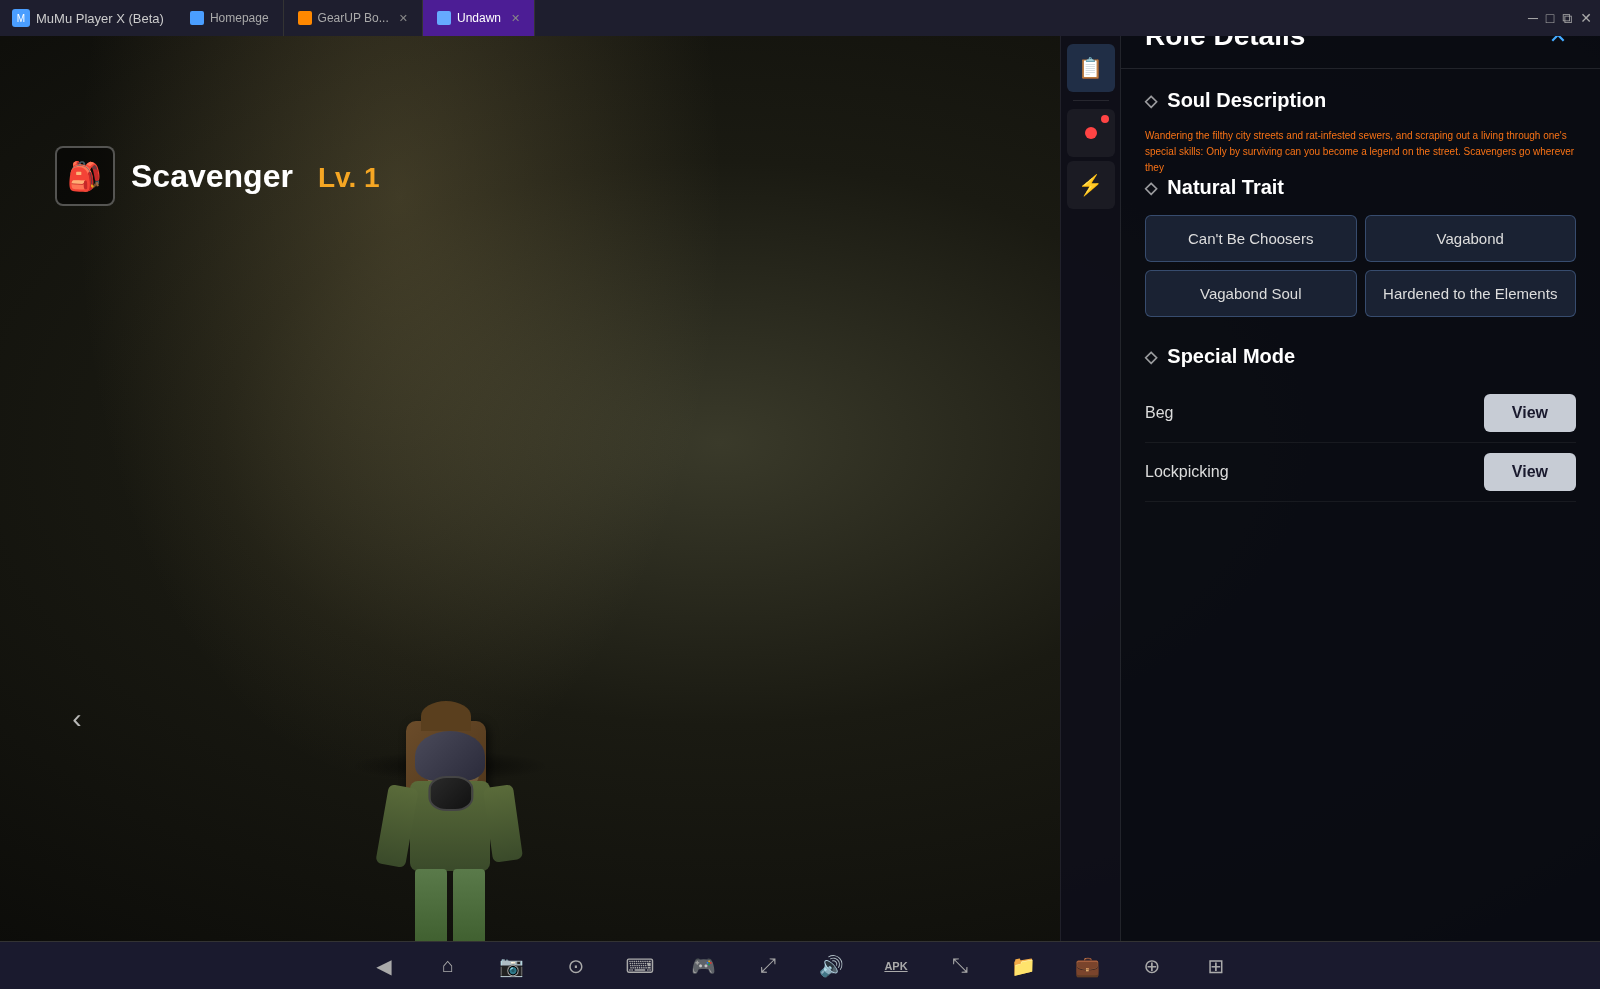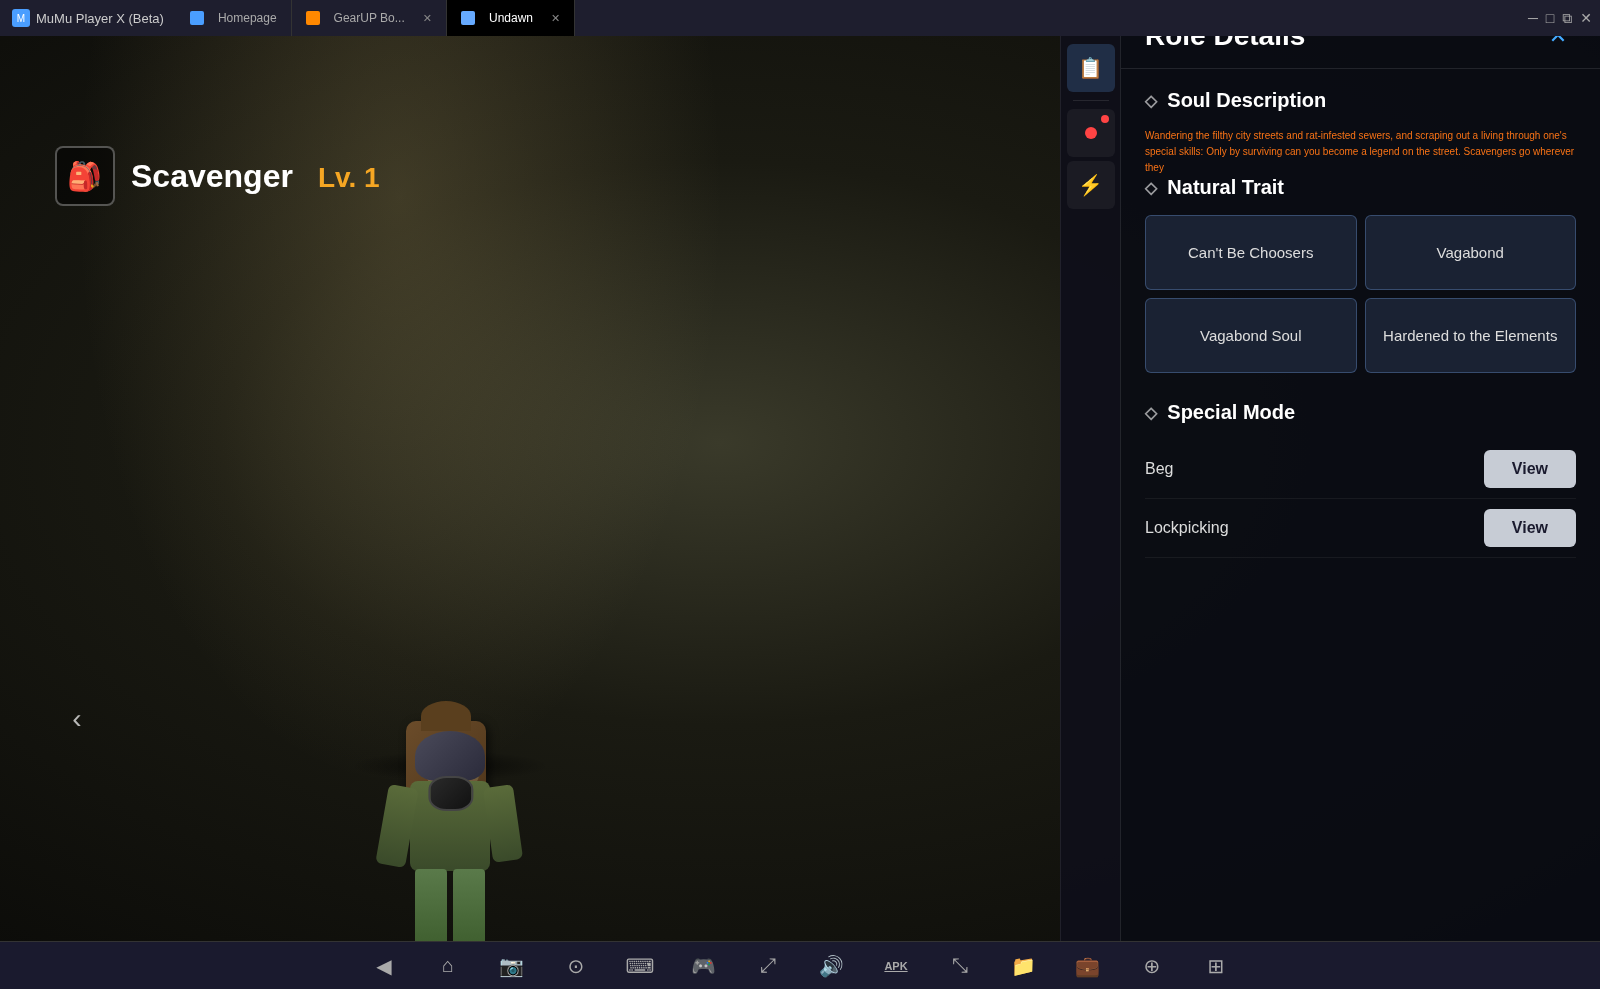--- a/index.html
+++ b/index.html
@@ -39,31 +39,31 @@
     }
     .tabs-area {
       display: flex;
       align-items: stretch;
       height: 100%;
       flex: 1;
     }
     .tab {
       display: flex;
       align-items: center;
-      gap: 14px;
+      gap: 6px;
       padding: 0 14px;
       font-size: 12px;
       color: #aaa;
       border-right: 1px solid #333;
       cursor: pointer;
       position: relative;
       white-space: nowrap;
     }
     .tab.active {
-      background: #000000;
+      background: #4c1d95;
       color: #fff;
     }
     .tab .tab-favicon {
       width: 14px; height: 14px;
       background: #666;
       border-radius: 2px;
     }
     .tab .tab-favicon.home { background: #4a9eff; }
     .tab .tab-favicon.gearup { background: #f80; }
     .tab .tab-favicon.undawn { background: #6af; }
@@ -348,21 +348,21 @@
     }
     .trait-grid {
       display: grid;
       grid-template-columns: 1fr 1fr;
       gap: 8px;
     }
     .trait-btn {
       background: rgba(30, 40, 60, 0.8);
       border: 1px solid rgba(100, 140, 200, 0.4);
       border-radius: 6px;
-      padding: 28px 16px;
+      padding: 14px 16px;
       color: #ddd;
       font-size: 15px;
       text-align: center;
       cursor: pointer;
     }
 
     
     .special-section {
       margin-bottom: 24px;
     }

